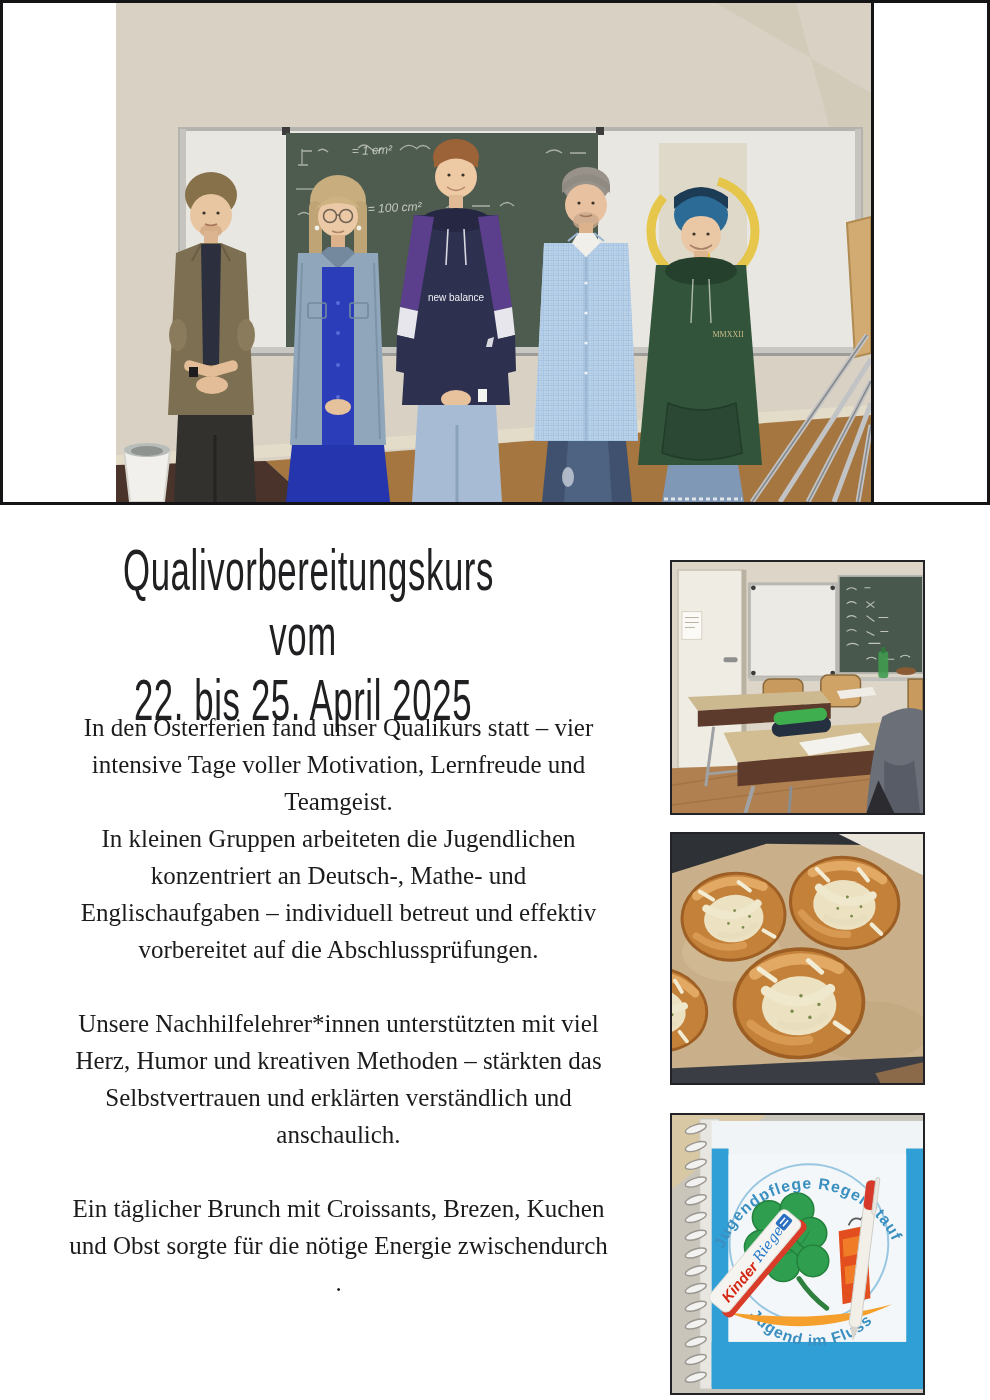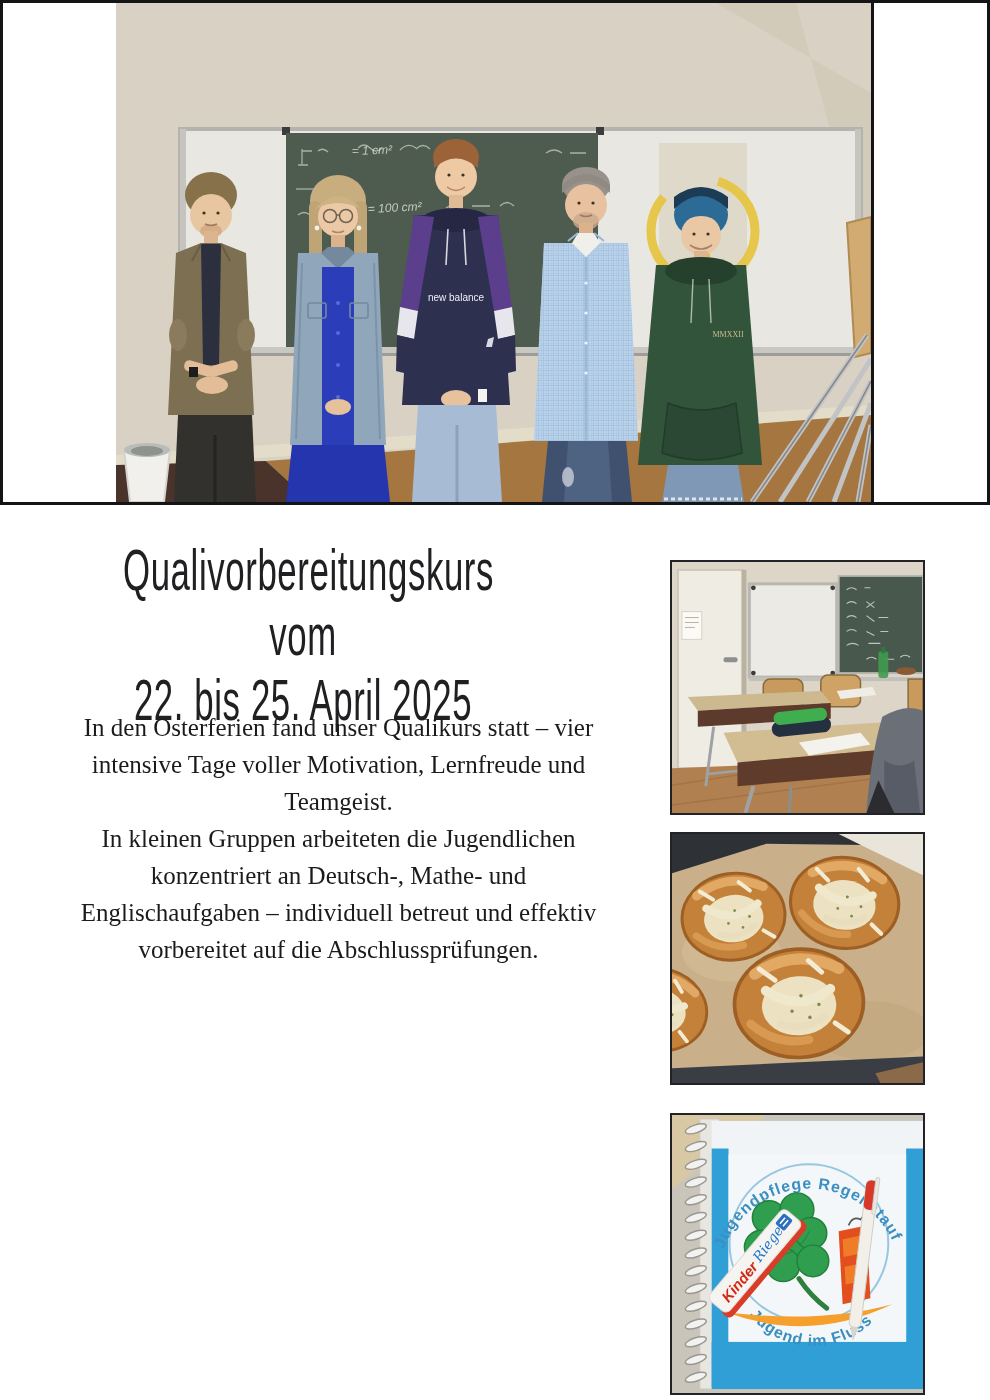--- a/index.html
+++ b/index.html
@@ -225,20 +225,27 @@
 22. bis 25. April 2025</div>
 
   <div class="body-col">
     <p class="para gap">In den Osterferien fand unser Qualikurs statt – vier
 intensive Tage voller Motivation, Lernfreude und
 Teamgeist.
 In kleinen Gruppen arbeiteten die Jugendlichen
 konzentriert an Deutsch-, Mathe- und
 Englischaufgaben – individuell betreut und effektiv
 vorbereitet auf die Abschlussprüfungen.</p>
+    <p class="para gap">Unsere Nachhilfelehrer*innen unterstützten mit viel
+Herz, Humor und kreativen Methoden – stärkten das
+Selbstvertrauen und erklärten verständlich und
+anschaulich.</p>
+    <p class="para">Ein täglicher Brunch mit Croissants, Brezen, Kuchen
+und Obst sorgte für die nötige Energie zwischendurch
+.</p>
   </div>
 
   <div class="side-photo" id="ph-classroom">
     <svg viewBox="0 0 253 253" preserveAspectRatio="none">
       <rect width="253" height="253" fill="#ddd6c8"></rect>
 
       <g>
         <rect x="6" y="8" width="66" height="200" fill="#efece4" stroke="#cfc8ba" stroke-width="2"></rect>
         <rect x="10" y="50" width="20" height="28" fill="#fbfaf6" stroke="#d8d2c4" stroke-width="1"></rect>
         <path d="M13,56 h14 M13,61 h14 M13,66 h10" stroke="#b9b2a2" stroke-width="1" fill="none"></path>

